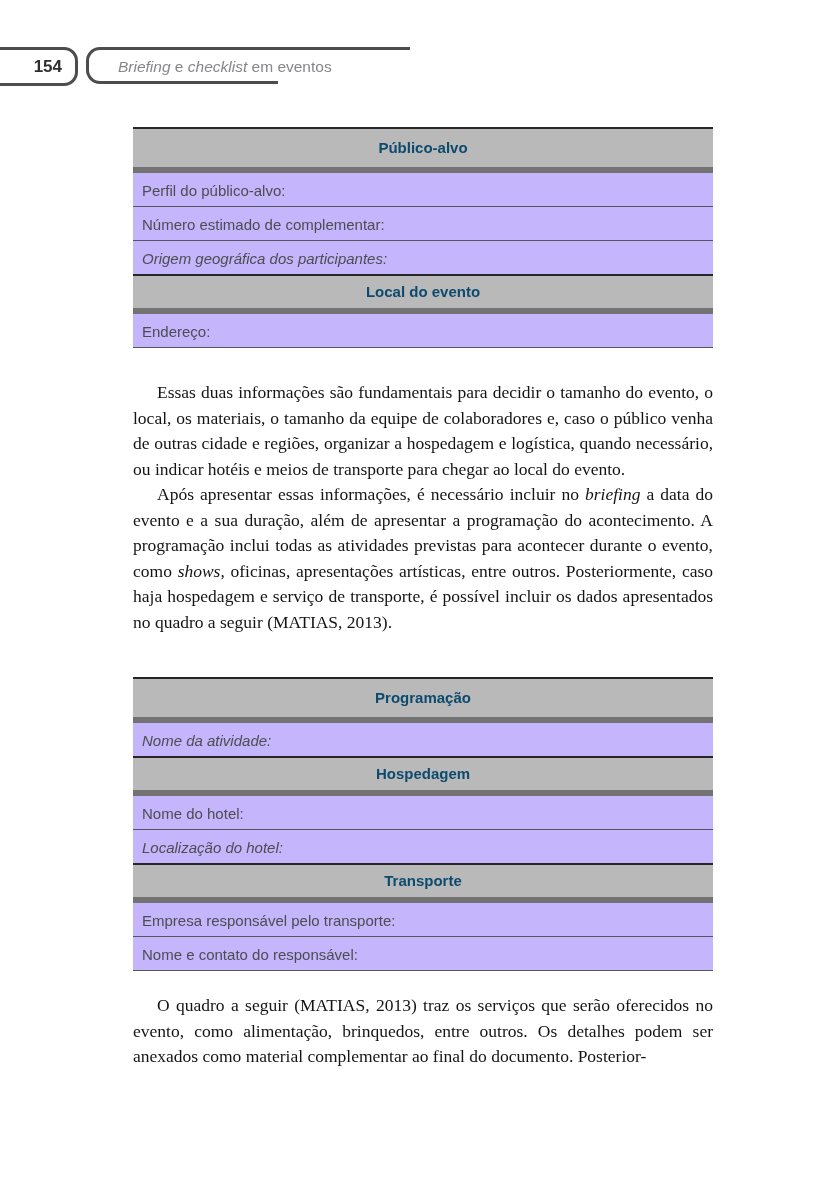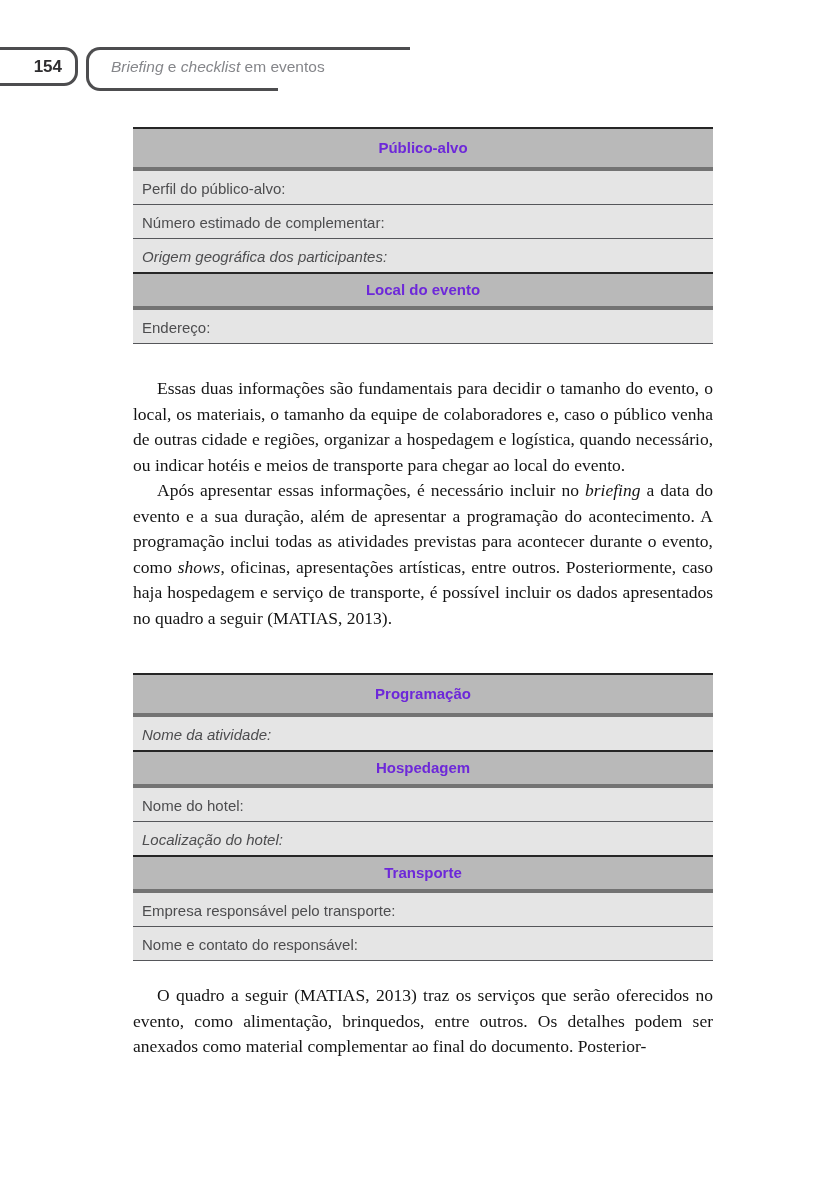--- a/index.html
+++ b/index.html
@@ -20,58 +20,58 @@
     border-radius:14px;
     background:#fff;
   }
   .page-number-box span {
     display:block; text-align:right;
     padding-right:13px; line-height:33px;
     font-size:17px; font-weight:bold; color:#2e2d2f;
   }
   .title-box {
     position:absolute; left:86px; top:47px;
-    width:192px; height:44px;
+    width:192px; height:37px;
     border:3px solid #4d4d4f;
     border-right:none;
     border-radius:14px 0 0 14px;
     background:#fff;
     white-space:nowrap;
-    padding-left:22px; line-height:33px;
+    padding-left:29px; line-height:33px;
     font-size:15.5px; color:#85868a;
   }
   .title-box .it { font-style:italic; }
   .title-topline {
     position:absolute; left:278px; top:47px;
     width:132px; height:3px;
     background:#4d4d4f;
   }
 
   
   .content { position:absolute; left:133px; top:127px; width:580px; }
 
   
   .qtable { width:100%; }
   .qhead {
     background:#b9b9b9;
     border-top:2px solid #262626;
-    border-bottom:4px solid #737373;
+    border-bottom:6px solid #737373;
     text-align:center;
     font-weight:bold;
-    font-size:15px; color:#6d28d9;
+    font-size:15px; color:#0c4a6e;
     padding:7px 0;
     line-height:18px;
   }
   .qhead-main { padding:10px 0; }
   .qrow {
     font-size:15px; color:#4d4d4f;
     padding:8px 0 6px 9px;
     line-height:19px;
     border-bottom:1.5px solid #55565a;
-    background:#e5e5e5;
+    background:#c4b5fd;
   }
   .qsection:not(:last-child) .qrow:last-child { border-bottom:none;font-style:italic; }
 
   
   .body-para {
     font-family:"Liberation Serif", serif;
     font-size:17.5px; line-height:25.5px;
     color:#141414;
     text-align:justify;
     text-indent:24px;

